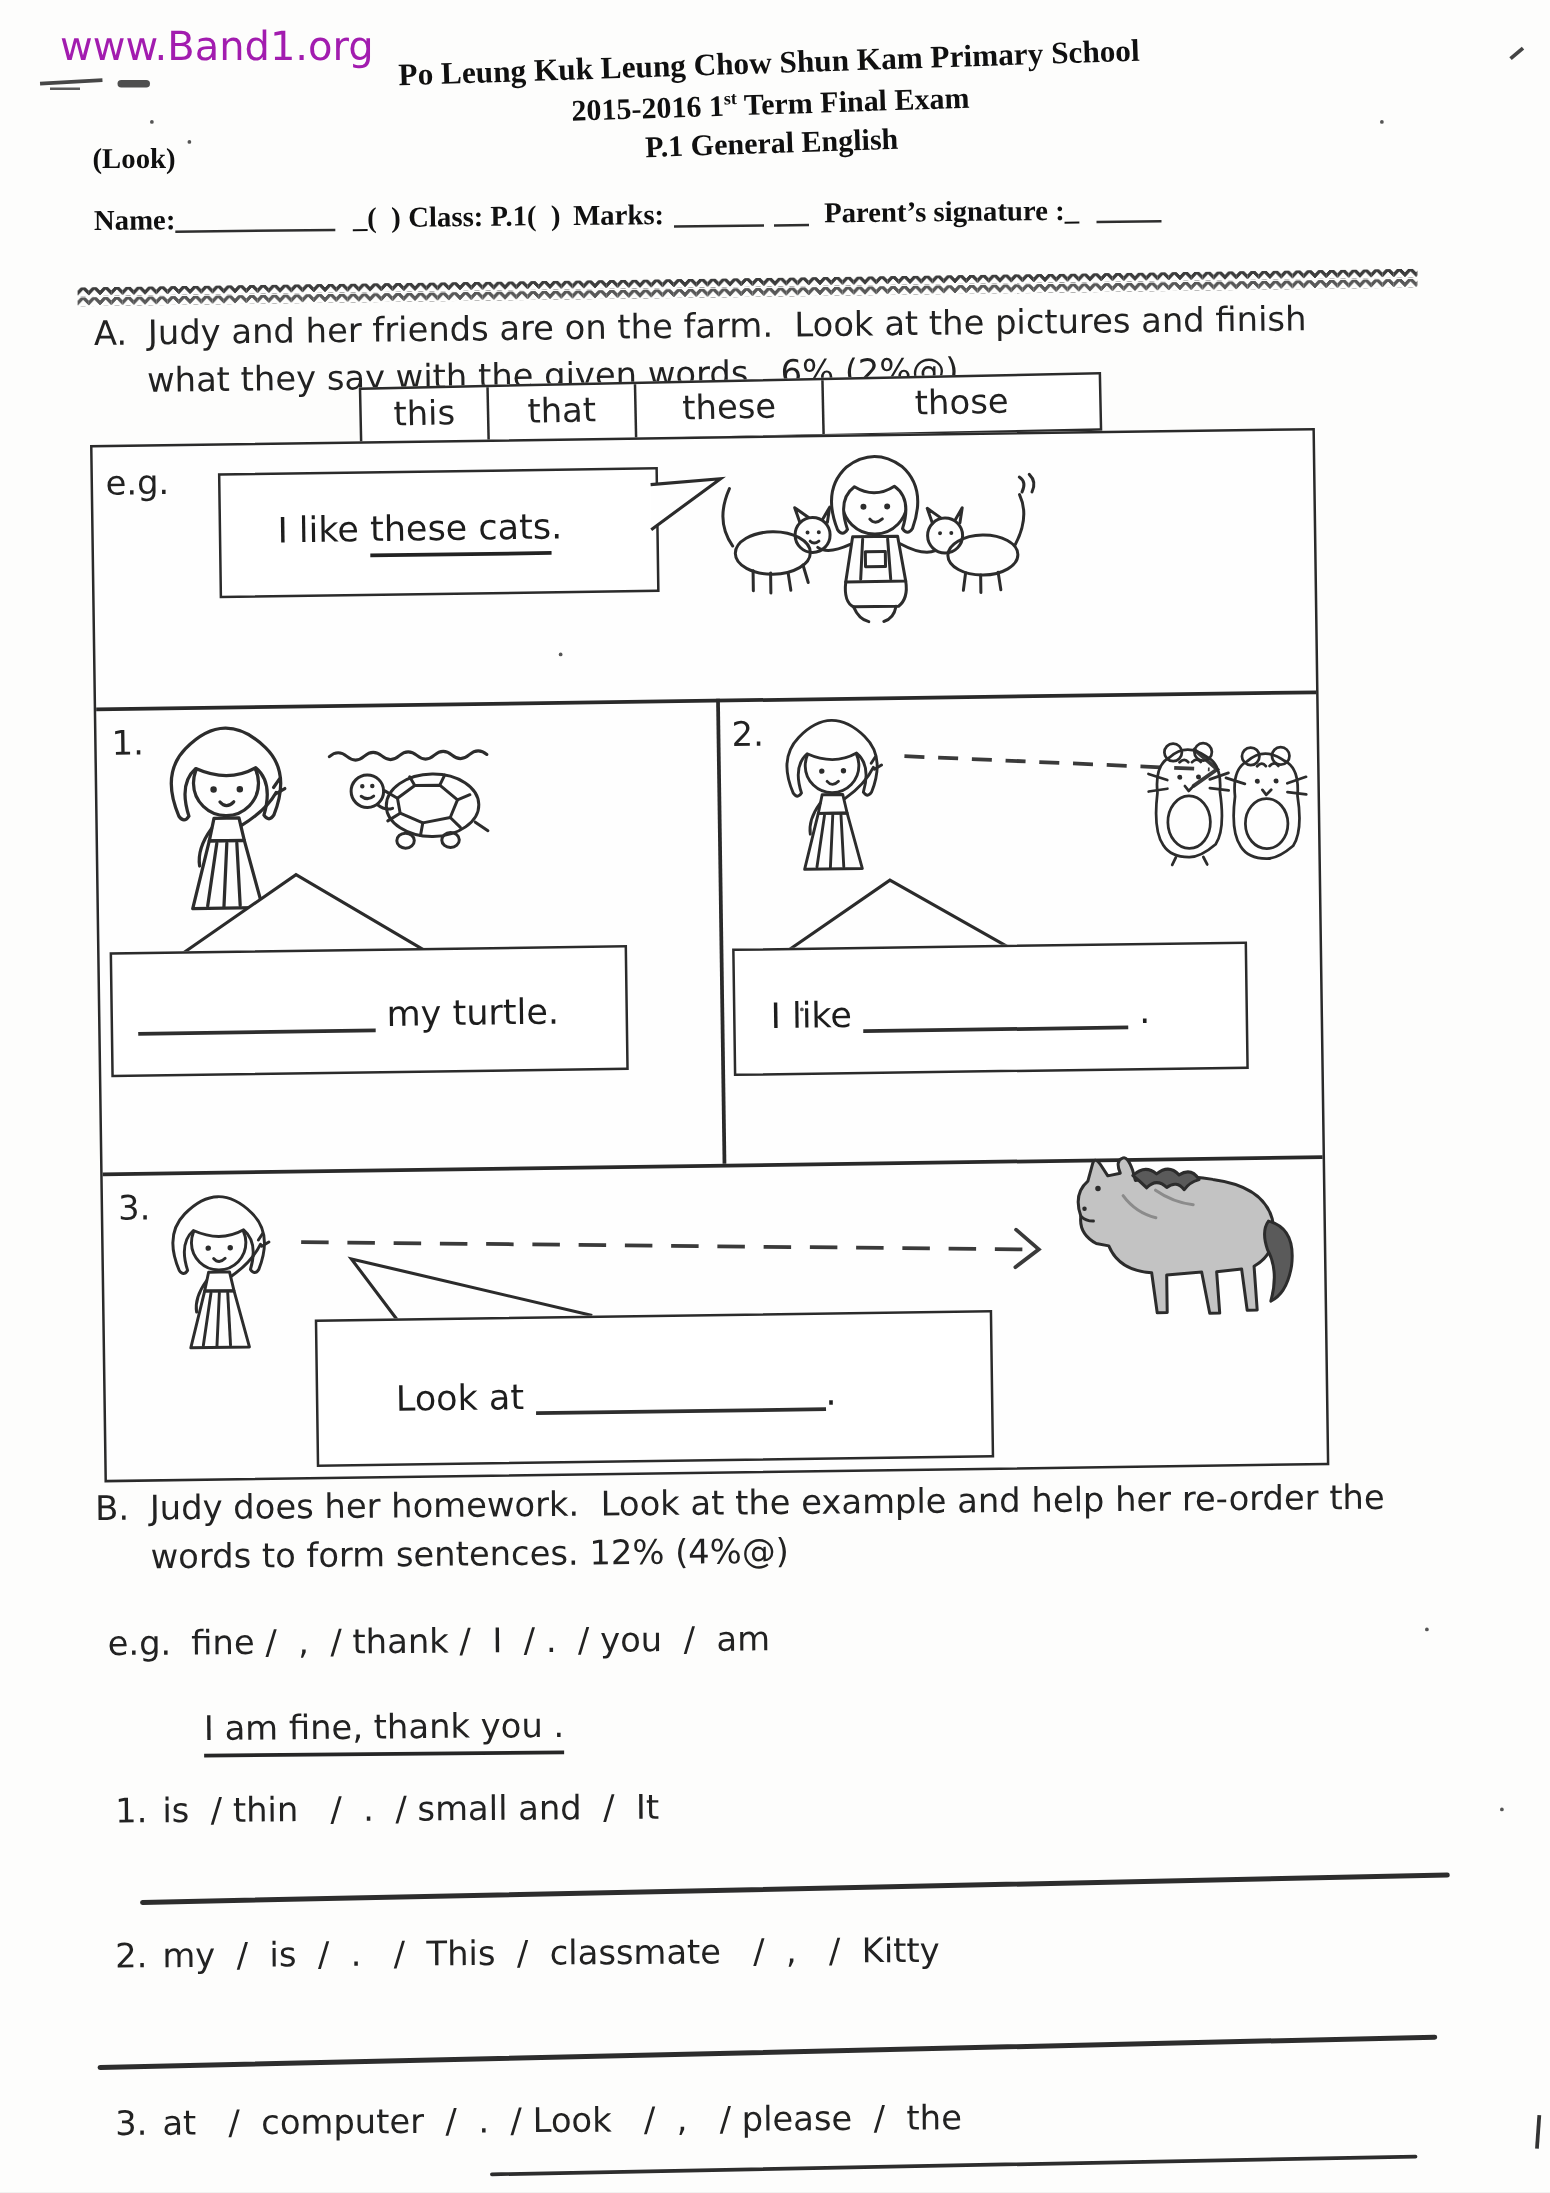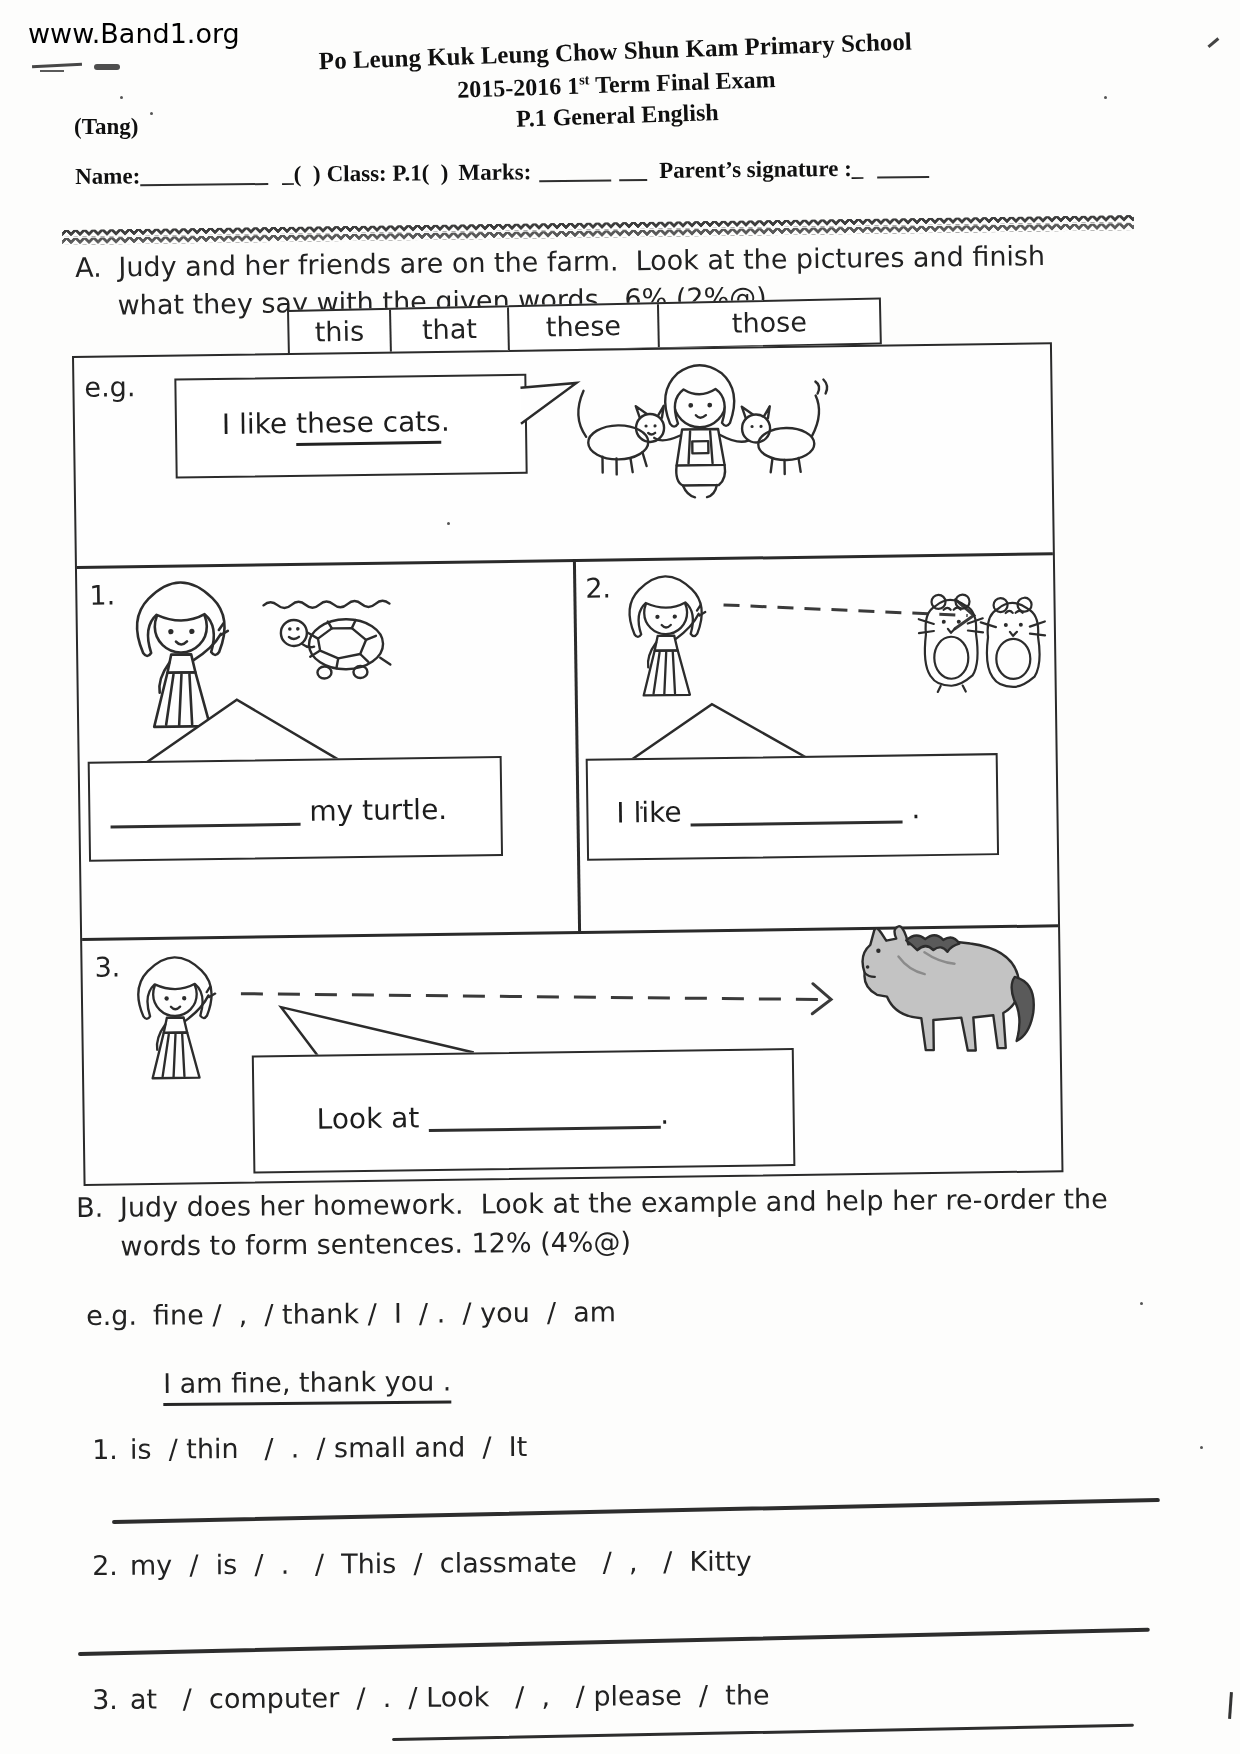--- a/index.html
+++ b/index.html
@@ -29,36 +29,36 @@
              transform:rotate(-1.2deg);transform-origin:left top;background:#fff;}
   .wordcell{border-right:2px solid #2b2b2b;text-align:center;font-size:27px;padding:5px 0 7px 0;}
   .wordcell:last-child{border-right:none;}
   svg{position:absolute;overflow:visible;}
   sup{font-size:0.6em;}
 </style>
 </head>
 <body>
 <div id="page">
 
-<div class="abs comic" style="left:28px;top:18px;font-size:27px;color:#000000;">www.Band1.org</div>
+<div class="abs comic" style="left:48px;top:18px;font-size:32px;color:#a21caf;">www.Band1.org</div>
 
 <div class="abs" style="left:32px;top:64px;width:50px;height:3px;background:#474747;transform:rotate(-3deg);"></div>
 <div class="abs" style="left:40px;top:70px;width:24px;height:2px;background:#5a5a5a;"></div>
 <div class="abs" style="left:94px;top:64px;width:26px;height:6px;background:#4e4e4e;border-radius:3px;"></div>
 <div class="speck" style="left:120px;top:96px;width:3px;height:3px;"></div>
 <div class="speck" style="left:150px;top:112px;width:3px;height:3px;"></div>
 <div class="abs" style="left:1212px;top:36px;width:2.5px;height:13px;background:#444;transform:rotate(50deg);"></div>
 
 <div class="abs serif" style="left:295px;top:48px;width:640px;text-align:center;transform:rotate(-1.9deg);transform-origin:left top;">
   <div style="font-size:25px;">Po Leung Kuk Leung Chow Shun Kam Primary School</div>
   <div style="font-size:24px;margin-top:5px;"><span>2015-2016 1</span><sup>st</sup><span> Term Final Exam</span></div>
   <div style="font-size:24px;margin-top:4px;">P.1 General English</div>
 </div>
 
-<div class="abs serif" style="left:74px;top:114px;font-size:23px;">(Tang)</div>
+<div class="abs serif" style="left:74px;top:114px;font-size:23px;">(Look)</div>
 
 <div class="abs serif pre" style="left:75px;top:162px;font-size:23px;width:1100px;transform:rotate(-0.6deg);transform-origin:left top;"><span>Name:</span><span class="blank thin" style="width:128px;"></span><span style="margin-left:14px;">_(  )</span><span style="margin-left:6px;">Class: P.1(  )</span><span style="margin-left:10px;">Marks:</span><span class="blank thin" style="width:72px;margin-left:8px;"></span><span class="blank thin" style="width:28px;margin-left:8px;"></span><span style="margin-left:12px;">Parent’s signature :</span><span>_</span><span class="blank thin" style="width:52px;margin-left:14px;"></span></div>
 
 <div class="zigzag" style="left:62px;top:230px;width:1072px;transform:rotate(-0.8deg);transform-origin:left top;"></div>
 <div class="zigzag" style="left:62px;top:238px;width:1072px;transform:rotate(-0.8deg);transform-origin:left top;opacity:.85;"></div>
 
 <div class="abs comic" style="left:75px;top:252px;font-size:27px;transform:rotate(-0.7deg);transform-origin:left top;">
   <span class="pre">A.</span>
   <span class="pre" style="margin-left:8px;">Judy and her friends are on the farm.  Look at the pictures and finish</span>
   <div class="pre" style="margin-left:42px;margin-top:7px;">what they say with the given words.  6% (2%@)</div>

